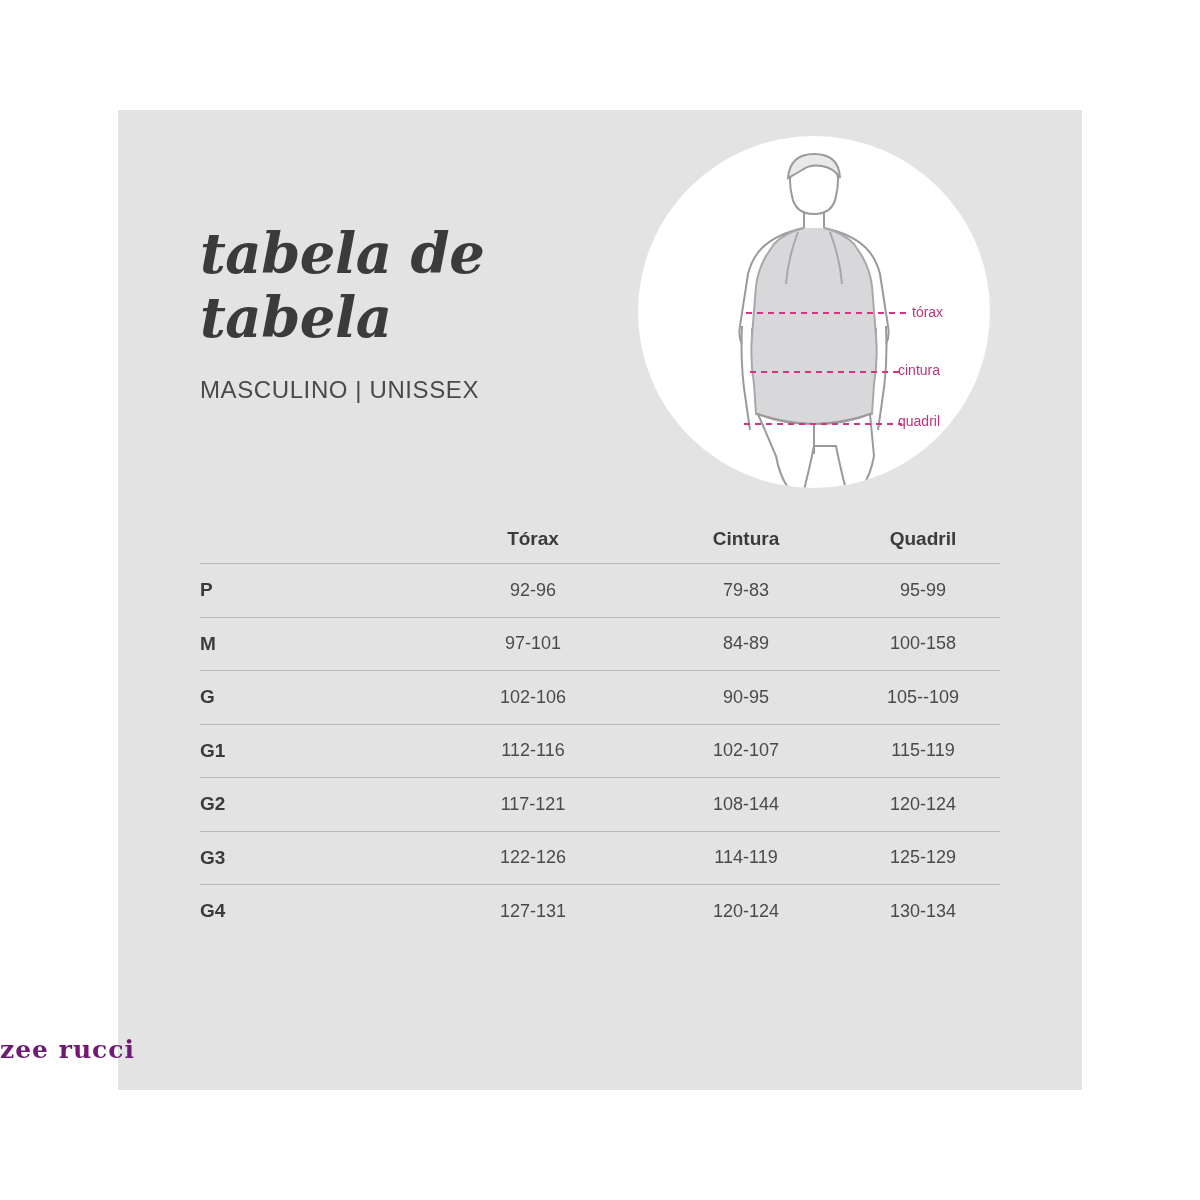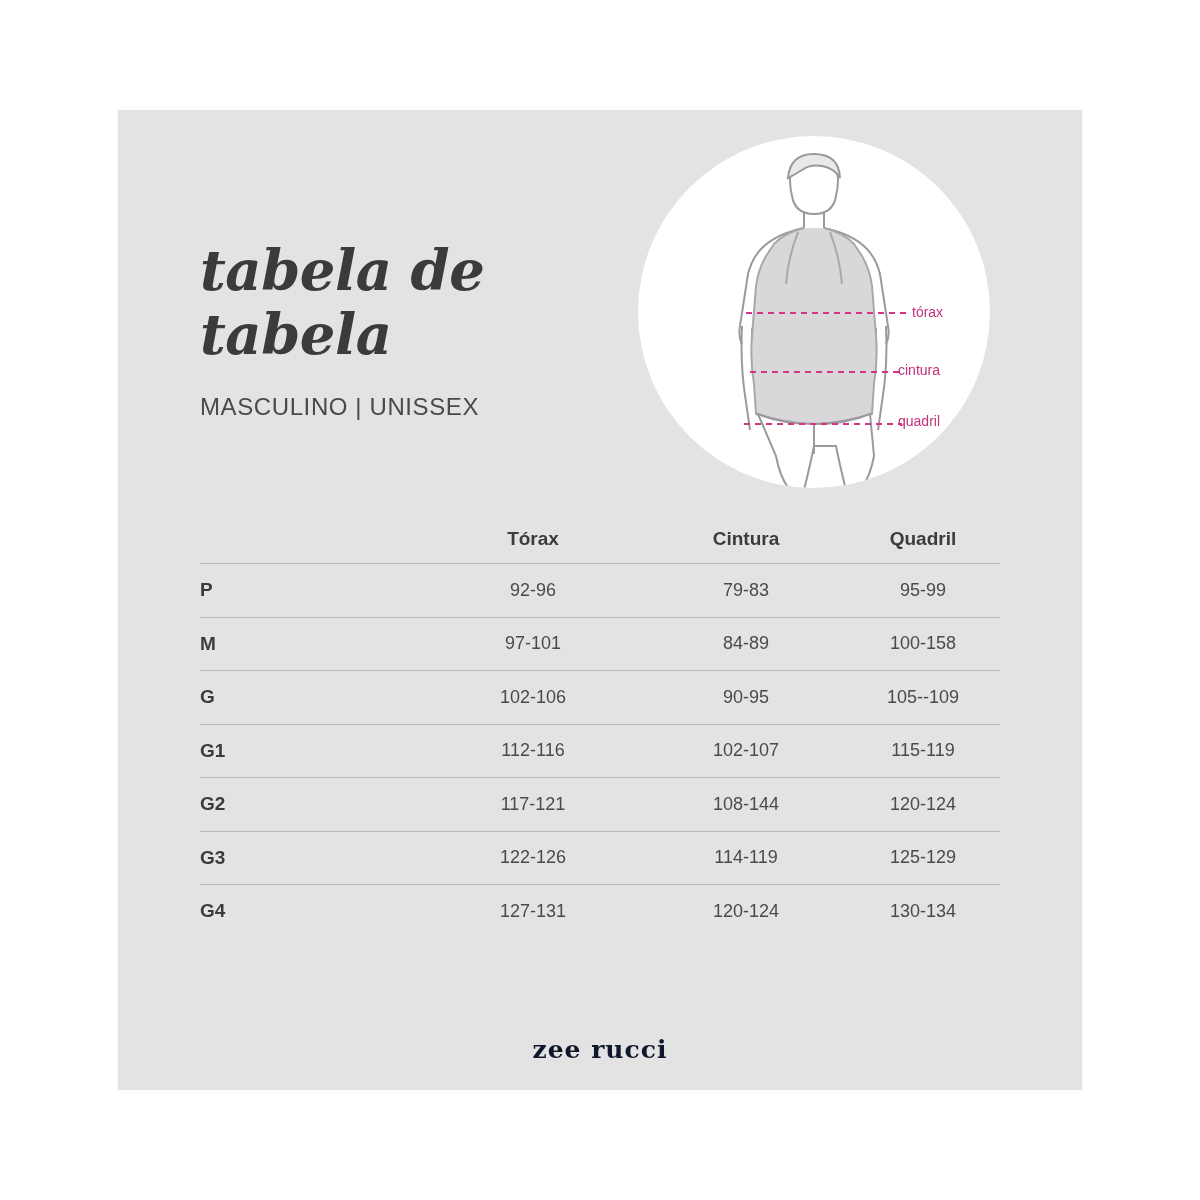--- a/index.html
+++ b/index.html
@@ -25,21 +25,21 @@
     left: 118px;
     top: 110px;
     width: 964px;
     height: 980px;
     background: #e3e3e3;
   }
   
   .title-block {
     position: absolute;
     left: 200px;
-    top: 239px;
+    top: 222px;
     width: 420px;
   }
   .title-main {
     font-family: "DejaVu Serif", serif;
     font-weight: bold;
     font-size: 56px;
     line-height: 1.14;
     letter-spacing: -0.5px;
     color: #3b3b3e;
     font-style: italic;
@@ -121,25 +121,24 @@
   .cell-val {
     font-size: 18px;
     color: #4a4a4d;
   }
   
   .logo {
     position: absolute;
     left: 0;
     top: 1035px;
     width: 1200px;
-    text-align: center;
     font-family: "DejaVu Serif", serif;
     font-size: 25px;
     letter-spacing: 1px;
-    color: #0f172a;
+    color: #701a75;
     font-weight: bold;
   }
 </style>
 </head>
 <body>
 
 <div class="page">
 
   <div class="panel"></div>
 

